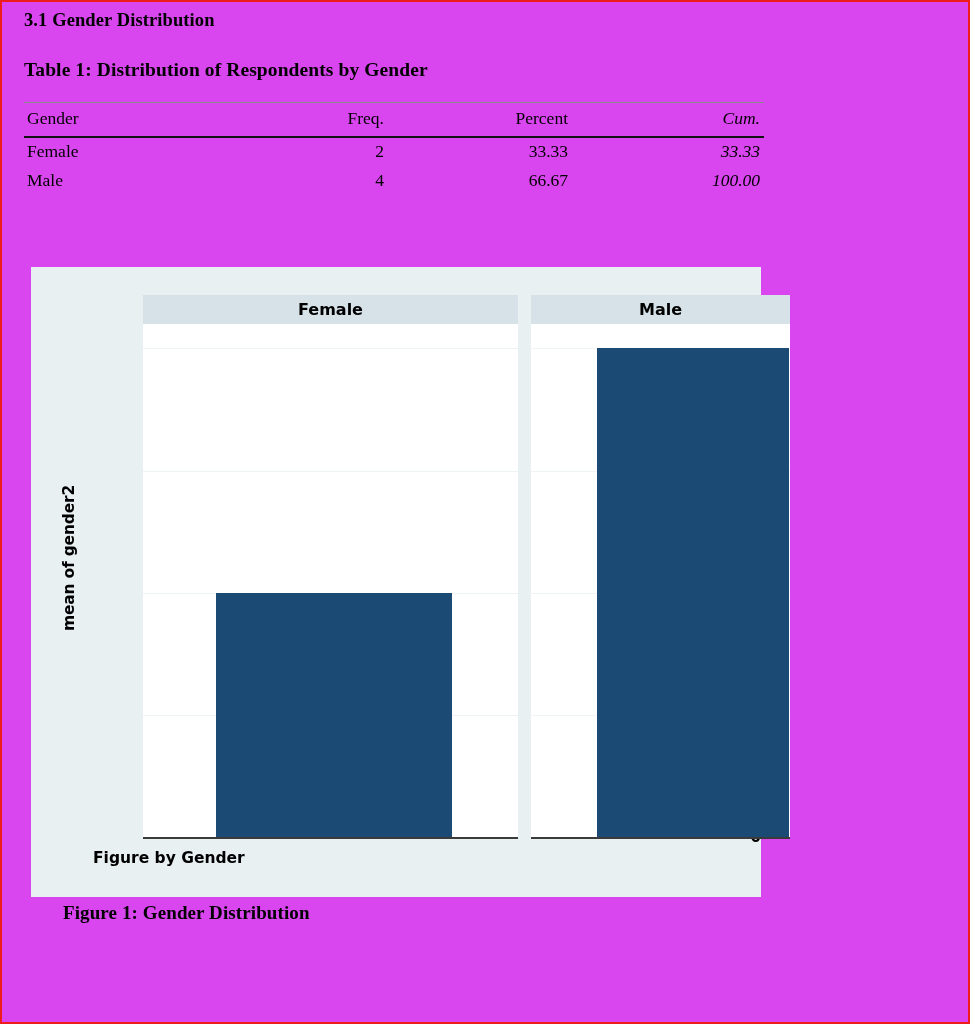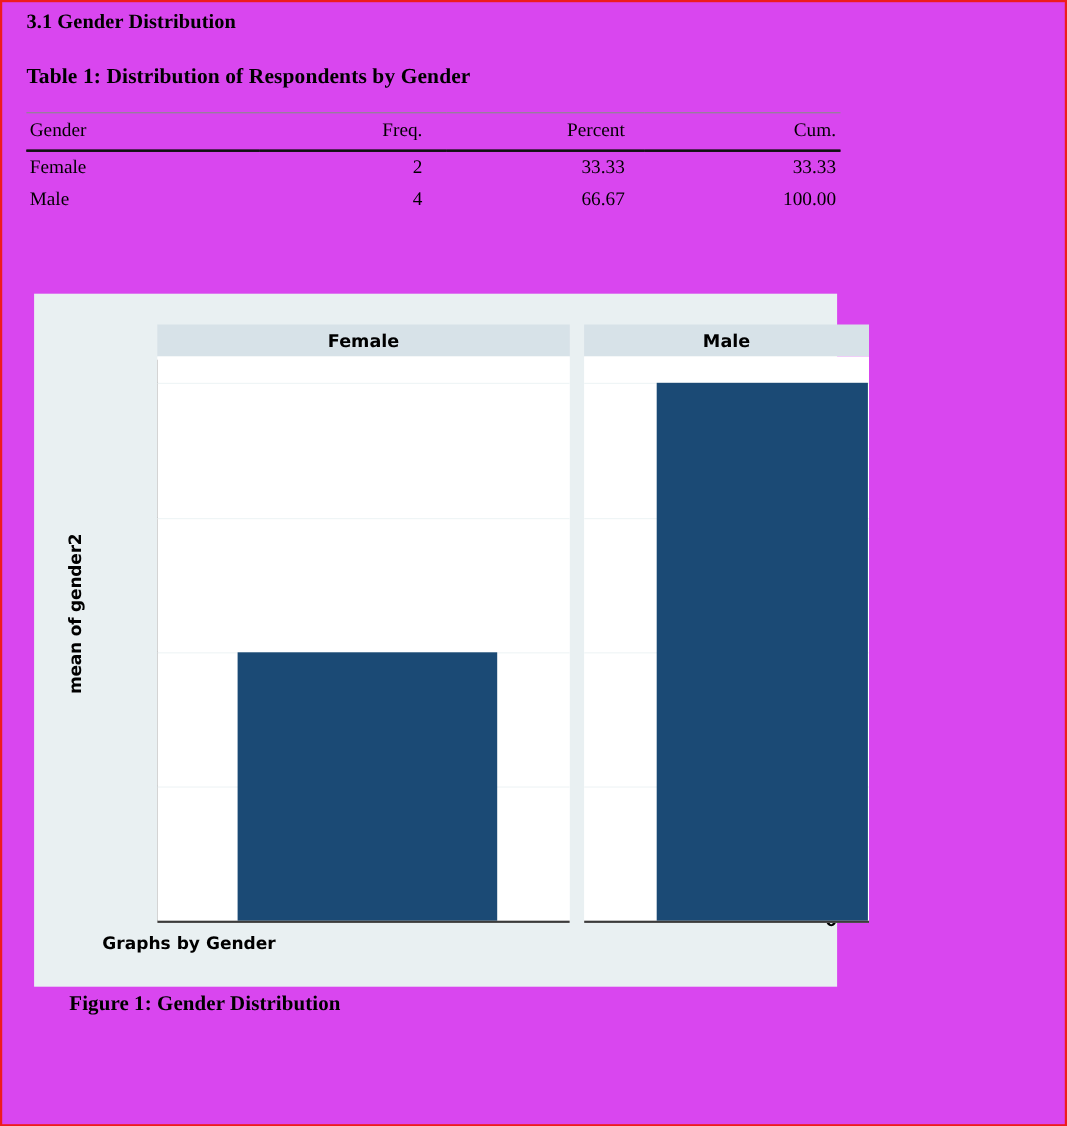--- a/index.html
+++ b/index.html
@@ -62,21 +62,21 @@
   .stata-table td, .stata-table th {
     padding: 2px 0 3px 0;
     font-weight: normal;
     line-height: 1.36;
   }
   .stata-table th { text-align: right; }
   .stata-table th.lbl, .stata-table td.lbl { text-align: left; padding-left: 3px; }
   .stata-table td { text-align: right; }
   .col-freq  { width: 170px; padding-right: 22px !important; }
   .col-pct   { width: 180px; padding-right: 18px !important; }
-  .col-cum   { width: 178px; padding-right: 4px !important; }
+  .col-cum   { width: 178px; padding-right: 4px !important; font-style: italic; }
   tr.rule-top    > * { border-top: 1.1px solid #8a8a8a; }
   tr.rule-thick  > * { border-bottom: 2.4px solid #111111; }
   tr.rule-thin   > * { border-top: 1.1px solid #8a8a8a; }
   tr.rule-bottom > * { border-bottom: 1.1px solid #8a8a8a; }
   .hdr-row > * { padding-top: 4px !important; padding-bottom: 5px !important; }
   .total-row > * { padding-top: 4px !important; padding-bottom: 6px !important; }
 
   
   #graph {
     position: absolute;
@@ -293,20 +293,20 @@
               <div class="gridline" style="top: 391.162px;"></div>
               <div class="gridline" style="top: 268.924px;"></div>
               <div class="gridline" style="top: 146.686px;"></div>
               <div class="gridline" style="top: 24.4476px;"></div>
             </div>
           <div class="bar" style="height: 488.952px; left: 25.5%; width: 74%; background: rgb(27, 74, 117);"></div>
           <div class="baseline"></div>
         </div>
       </div>
 
-      <div class="graph-note">Graphs by Gender</div>
+      <div class="graph-note">Figure by Gender</div>
     </div>
 
     <div class="fig-caption">Figure 1: Gender Distribution</div>
 
 
   </div>
 </div>
 
 </body></html>

